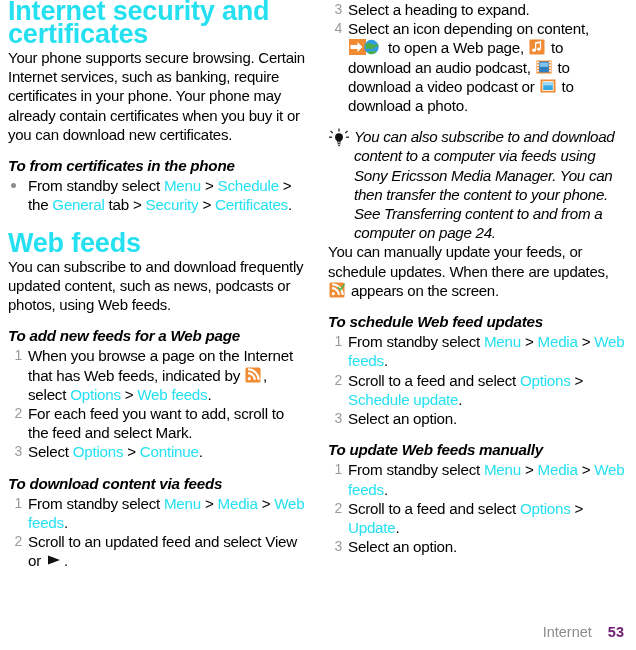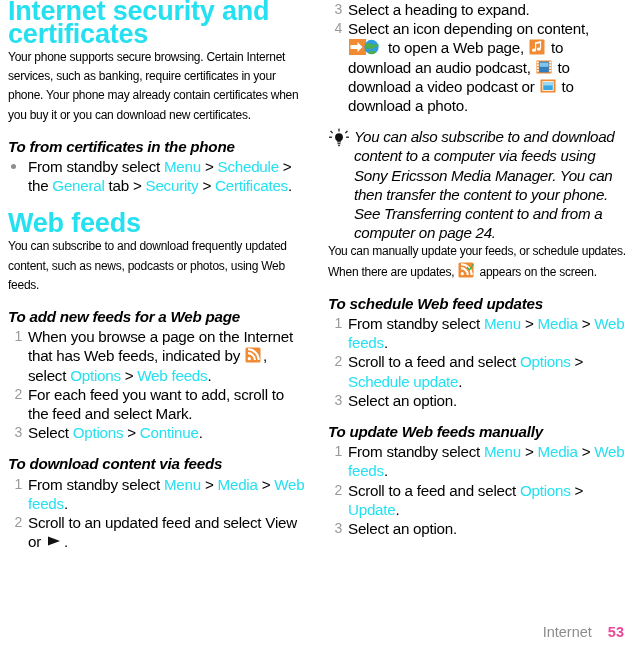--- a/index.html
+++ b/index.html
@@ -38,21 +38,21 @@
     font-size: 27px;
     line-height: 23px;
     font-weight: bold;
     margin: 0 0 2px 0;
     letter-spacing: -0.2px;
   }
   h1.section-title.spaced {
     margin-top: 17px;
   }
   p.body-text {
-    font-size: 12px;
+    font-size: 15px;
     line-height: 19.2px;
     margin: 0 0 2px 0;
     letter-spacing: -0.25px;
   }
   h3.proc-title {
     font-size: 15.2px;
     line-height: 19.2px;
     font-style: italic;
     font-weight: bold;
     margin: 12px 0 1px 0;
@@ -144,21 +144,21 @@
     bottom: 10px;
     padding-right: 12px;
     text-align: right;
     font-size: 14.5px;
   }
   .footer .chapter {
     color: #8c8c8c;
     margin-right: 16px;
   }
   .footer .pageno {
-    color: #ec4899;
+    color: #701a75;
     font-weight: bold;
   }
 </style>
 </head>
 <body>
 
 <div class="page">
   <div class="columns">
 
     <div class="col">

